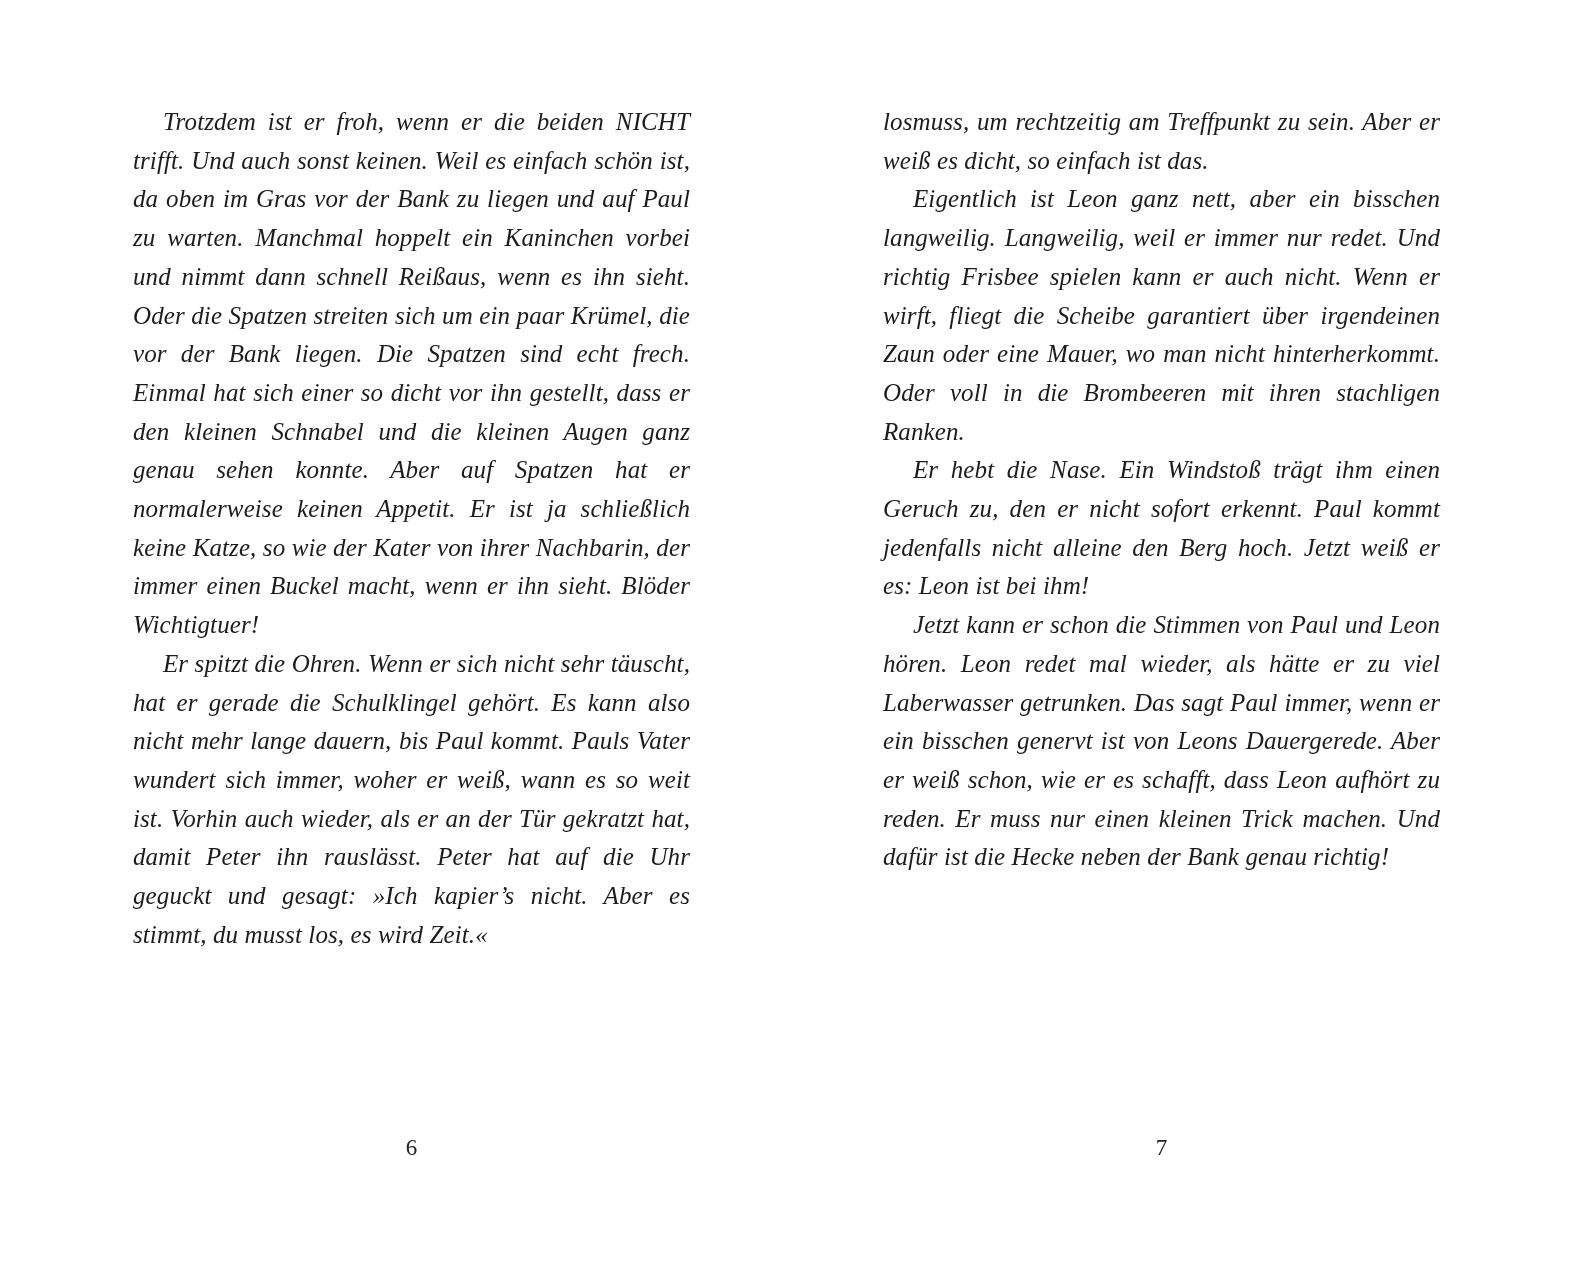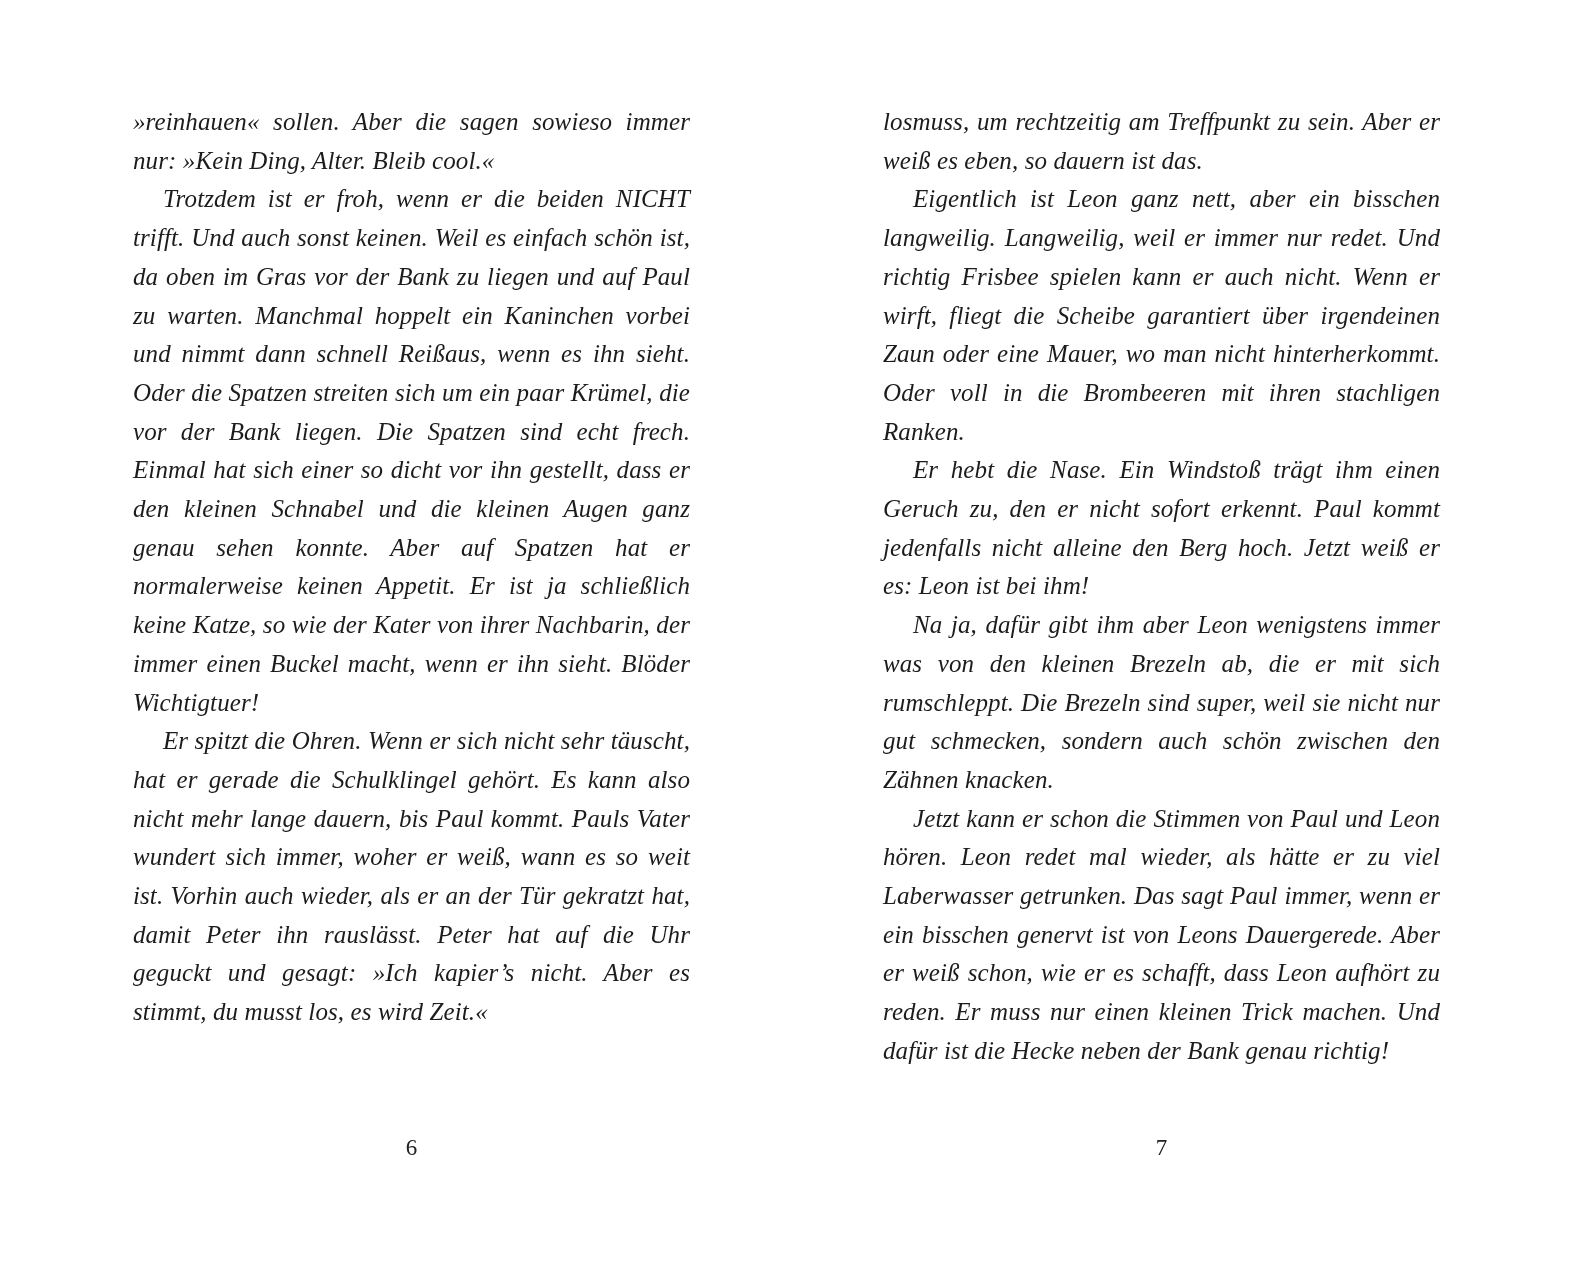--- a/index.html
+++ b/index.html
@@ -56,31 +56,29 @@
       color: #222222;
     }
   </style>
 </head>
 <body>
 
 <div class="spread">
 
   <div class="page page-left">
     <div class="text-block">
-      <p class="para no-indent">»reinhauen« sollen. Aber die sagen sowieso immer nur: »Kein Ding, Alter. Bleib cool.«</p>
       <p class="para">Trotzdem ist er froh, wenn er die beiden NICHT trifft. Und auch sonst keinen. Weil es einfach schön ist, da oben im Gras vor der Bank zu liegen und auf Paul zu warten. Manchmal hoppelt ein Kaninchen vorbei und nimmt dann schnell Reißaus, wenn es ihn sieht. Oder die Spatzen streiten sich um ein paar Krümel, die vor der Bank liegen. Die Spatzen sind echt frech. Einmal hat sich einer so dicht vor ihn gestellt, dass er den kleinen Schnabel und die kleinen Augen ganz genau sehen konnte. Aber auf Spatzen hat er normalerweise keinen Appetit. Er ist ja schließlich keine Katze, so wie der Kater von ihrer Nachbarin, der immer einen Buckel macht, wenn er ihn sieht. Blöder Wichtigtuer!</p>
       <p class="para">Er spitzt die Ohren. Wenn er sich nicht sehr täuscht, hat er gerade die Schulklingel gehört. Es kann also nicht mehr lange dauern, bis Paul kommt. Pauls Vater wundert sich immer, woher er weiß, wann es so weit ist. Vorhin auch wieder, als er an der Tür gekratzt hat, damit Peter ihn rauslässt. Peter hat auf die Uhr geguckt und gesagt: »Ich kapier’s nicht. Aber es stimmt, du musst los, es wird Zeit.«</p>
     </div>
     <div class="folio">6</div>
   </div>
 
   <div class="page page-right">
     <div class="text-block">
-      <p class="para no-indent">losmuss, um rechtzeitig am Treffpunkt zu sein. Aber er weiß es eben, so dauern ist das.</p>
+      <p class="para no-indent">losmuss, um rechtzeitig am Treffpunkt zu sein. Aber er weiß es dicht, so einfach ist das.</p>
       <p class="para">Eigentlich ist Leon ganz nett, aber ein bisschen langweilig. Langweilig, weil er immer nur redet. Und richtig Frisbee spielen kann er auch nicht. Wenn er wirft, fliegt die Scheibe garantiert über irgendeinen Zaun oder eine Mauer, wo man nicht hinterherkommt. Oder voll in die Brombeeren mit ihren stachligen Ranken.</p>
       <p class="para">Er hebt die Nase. Ein Windstoß trägt ihm einen Geruch zu, den er nicht sofort erkennt. Paul kommt jedenfalls nicht alleine den Berg hoch. Jetzt weiß er es: Leon ist bei ihm!</p>
-      <p class="para">Na ja, dafür gibt ihm aber Leon wenigstens immer was von den kleinen Brezeln ab, die er mit sich rumschleppt. Die Brezeln sind super, weil sie nicht nur gut schmecken, sondern auch schön zwischen den Zähnen knacken.</p>
       <p class="para">Jetzt kann er schon die Stimmen von Paul und Leon hören. Leon redet mal wieder, als hätte er zu viel Laberwasser getrunken. Das sagt Paul immer, wenn er ein bisschen genervt ist von Leons Dauergerede. Aber er weiß schon, wie er es schafft, dass Leon aufhört zu reden. Er muss nur einen kleinen Trick machen. Und dafür ist die Hecke neben der Bank genau richtig!</p>
     </div>
     <div class="folio">7</div>
   </div>
 
 </div>
 
 </body></html>

